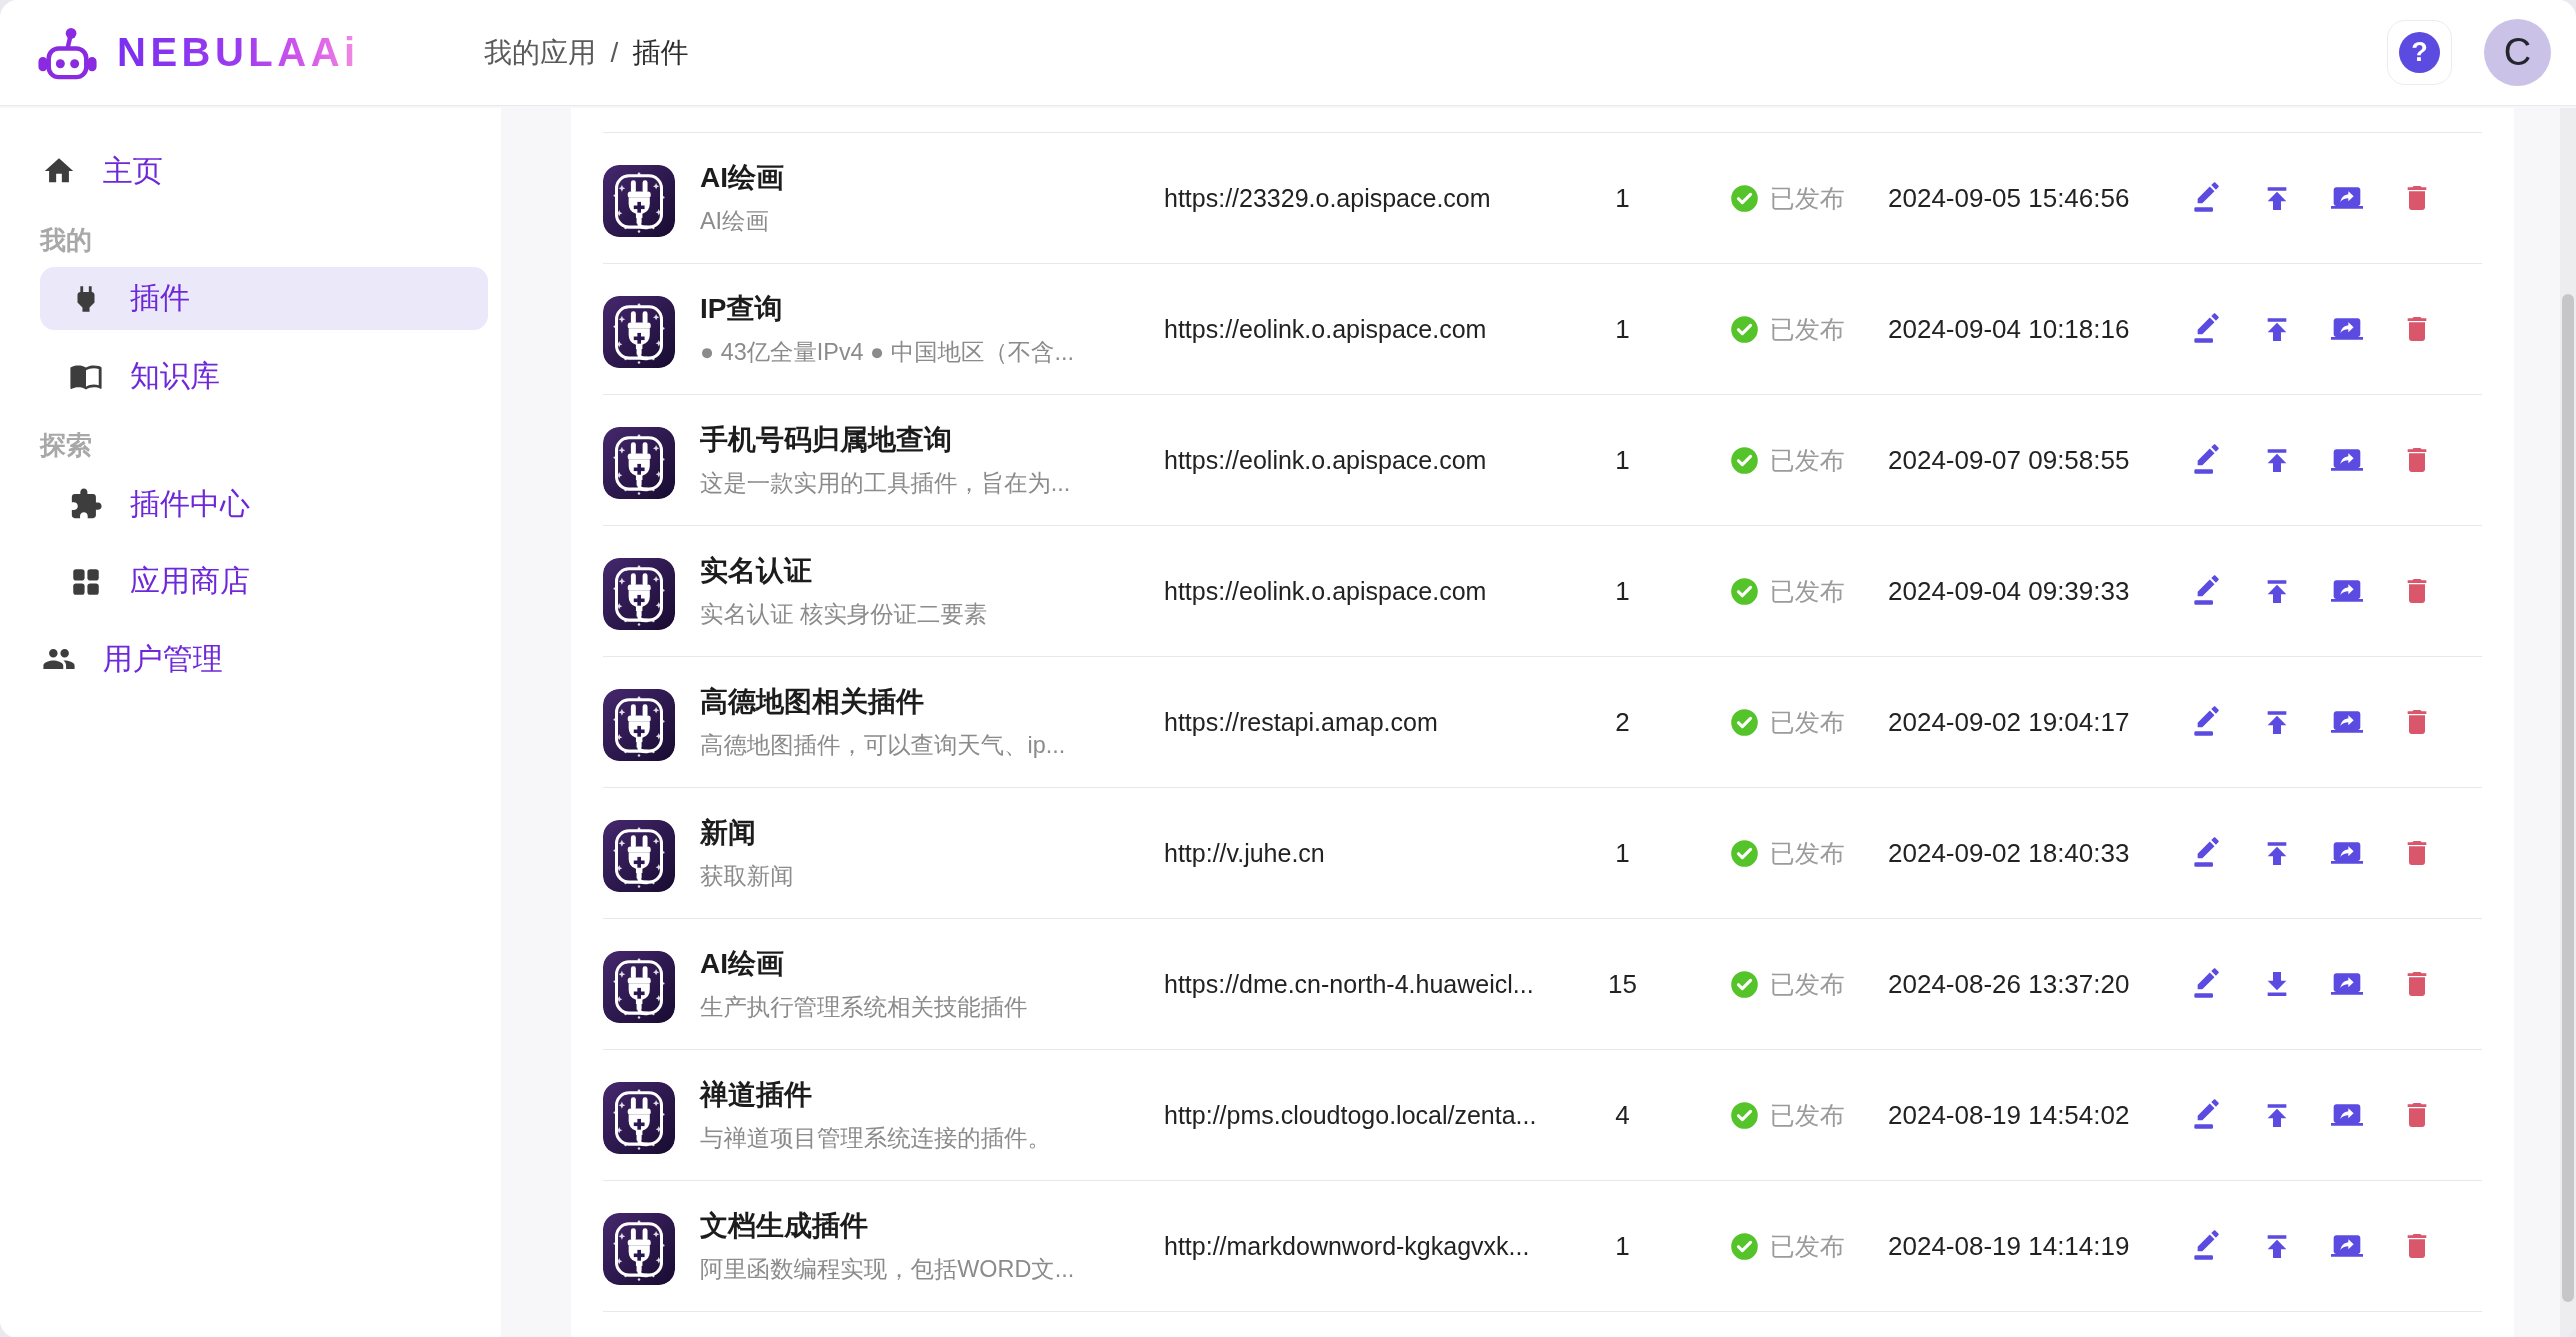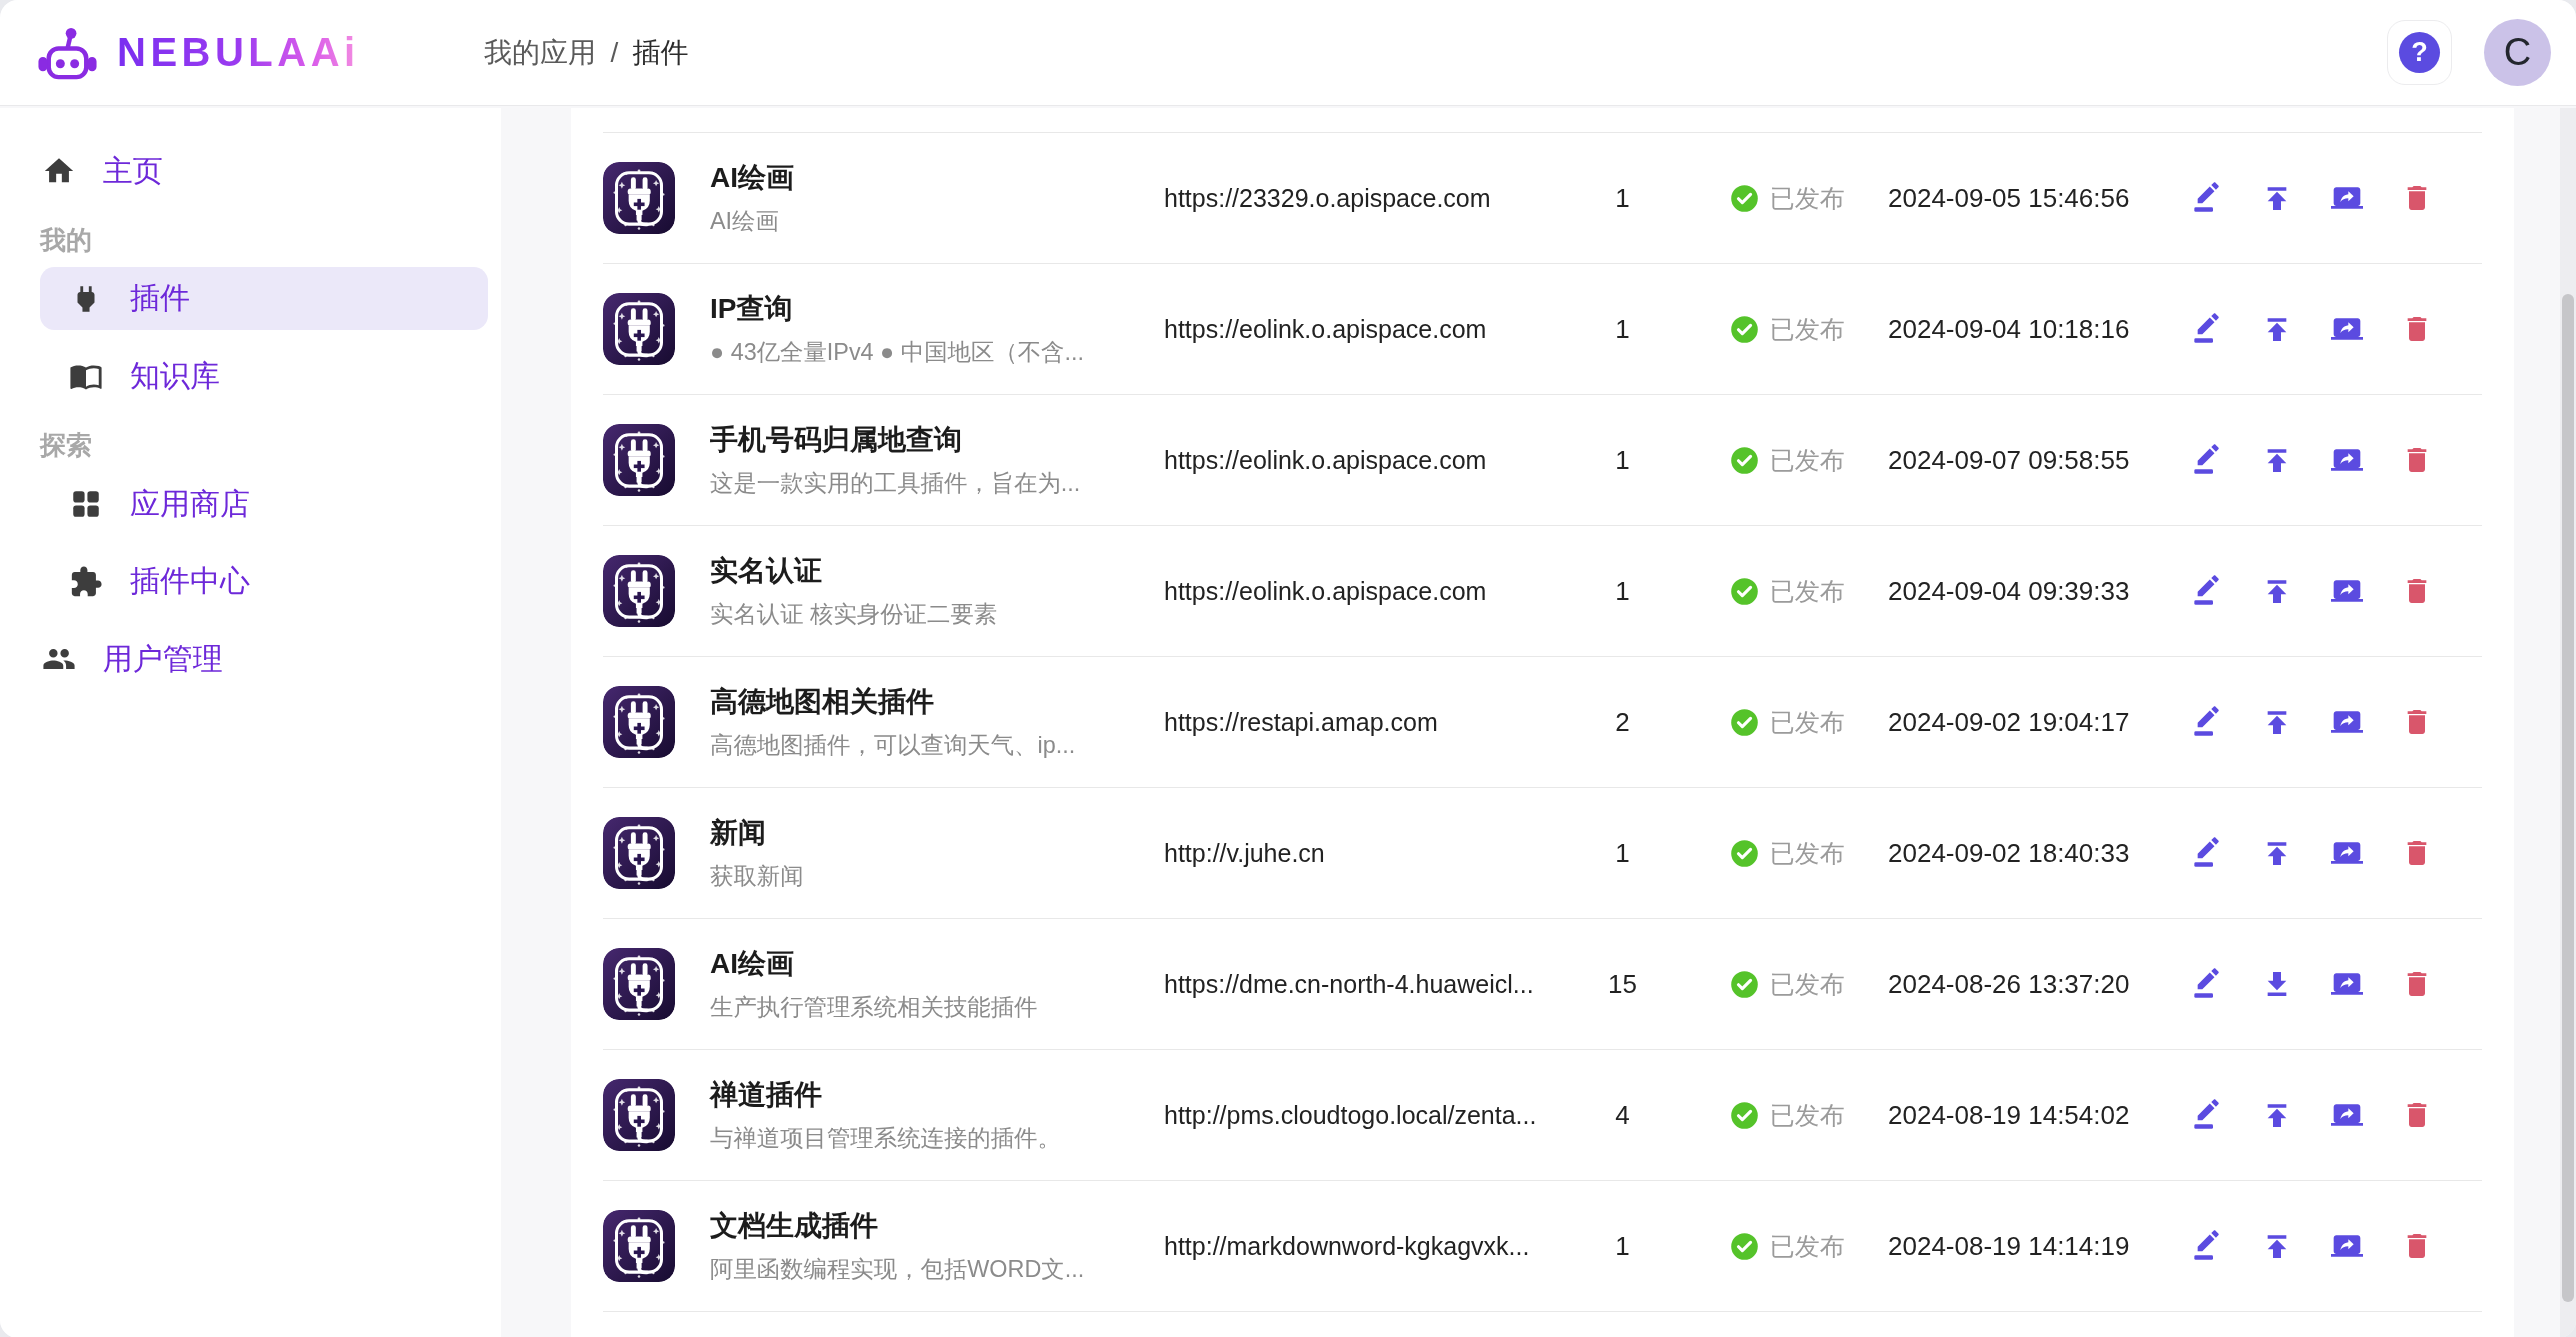--- a/index.html
+++ b/index.html
@@ -24,21 +24,21 @@
   .side-section { height:47px; margin:9px 0 3.6px 0; display:flex; align-items:center; font-size:26px; color:#a8a8a8;font-weight:bold; }
   .side-item { height:63px; margin-bottom:14.4px; display:flex; align-items:center; gap:27px; border-radius:14.4px; font-size:30px; color:#6d28d9; cursor:pointer; padding-left:1.8px; }
   .side-item.nested { padding-left:29px; }
   .side-item.active { background:var(--active-bg,#ebe8f9); }
   .side-item svg { width:34px; height:34px; fill:#3d3d3d; flex:0 0 auto; }
 
   
   .main-card { position:absolute; top:108px; left:571px; width:1943px; bottom:0; background:#fff; padding:0 32px; }
   .row-stub { height:25px; border-bottom:1.8px solid #e8e8e8; }
   .prow { height:131px; display:flex; align-items:center; border-bottom:1.8px solid #e8e8e8; }
-  .col-plugin { flex:0 0 561px; display:flex; align-items:center; gap:35px; overflow:hidden; }
+  .col-plugin { flex:0 0 561px; display:flex; align-items:flex-end; gap:25px; overflow:hidden; }
   .tile { width:72px; height:72px; border-radius:16px; flex:0 0 auto; }
   .pname { font-size:28px; font-weight:600; color:#1c1c1c; white-space:nowrap; }
   .pdesc { font-size:23.4px; color:#8b8b8b; margin-top:7.2px; white-space:nowrap; }
   .col-url { flex:0 0 400px; font-size:25px; color:#222; white-space:nowrap; overflow:hidden; }
   .col-count { flex:0 0 117px; font-size:26px; color:#222; text-align:center; }
   .col-status { flex:0 0 207px; display:flex; align-items:center; gap:10.8px; padding-left:49px; }
   .col-status svg { width:29px; height:29px; }
   .status-label { font-size:25px; color:#9b9b9b; }
   .col-time { flex:0 0 270px; font-size:26px; color:#222; white-space:nowrap; }
   .col-actions { flex:1; display:flex; align-items:center; gap:36px; padding-left:32px; }
@@ -101,32 +101,32 @@
       </div>
       <div class="side-item nested">
         <svg viewBox="0 0 24 24">
           <path d="M21 5c-1.11-.35-2.33-.5-3.5-.5-1.95 0-4.05.4-5.5 1.5-1.45-1.1-3.55-1.5-5.5-1.5S2.45 4.9 1 6v14.65c0 .25.25.5.5.5.1 0 .15-.05.25-.05C3.1 20.45 5.05 20 6.5 20c1.95 0 4.05.4 5.5 1.5 1.35-.85 3.8-1.5 5.5-1.5 1.65 0 3.35.3 4.75 1.05.1.05.15.05.25.05.25 0 .5-.25.5-.5V6c-.6-.45-1.25-.75-2-1zm0 13.5c-1.1-.35-2.3-.5-3.5-.5-1.7 0-4.15.65-5.5 1.5V8c1.35-.85 3.8-1.5 5.5-1.5 1.2 0 2.4.15 3.5.5v11.5z"></path>
         </svg>
         <span>知识库</span>
       </div>
       <div class="side-section">探索</div>
       <div class="side-item nested">
         <svg viewBox="0 0 24 24">
+          <path d="M20.5 11H19V7c0-1.1-.9-2-2-2h-4V3.5C13 2.12 11.88 1 10.5 1S8 2.12 8 3.5V5H4c-1.1 0-1.99.9-1.99 2v3.8H3.5c1.49 0 2.7 1.21 2.7 2.7s-1.21 2.7-2.7 2.7H2V20c0 1.1.9 2 2 2h3.8v-1.5c0-1.49 1.21-2.7 2.7-2.7 1.49 0 2.7 1.21 2.7 2.7V22H17c1.1 0 2-.9 2-2v-4h1.5c1.38 0 2.5-1.12 2.5-2.5S21.88 11 20.5 11z"></path>
+        </svg>
+        <span>插件中心</span>
+      </div>
+      <div class="side-item nested">
+        <svg viewBox="0 0 24 24">
           <rect x="3" y="3" width="8" height="8" rx="2"></rect>
           <rect x="13" y="3" width="8" height="8" rx="2"></rect>
           <rect x="3" y="13" width="8" height="8" rx="2"></rect>
           <rect x="13" y="13" width="8" height="8" rx="2"></rect>
         </svg>
         <span>应用商店</span>
-      </div>
-      <div class="side-item nested">
-        <svg viewBox="0 0 24 24">
-          <path d="M20.5 11H19V7c0-1.1-.9-2-2-2h-4V3.5C13 2.12 11.88 1 10.5 1S8 2.12 8 3.5V5H4c-1.1 0-1.99.9-1.99 2v3.8H3.5c1.49 0 2.7 1.21 2.7 2.7s-1.21 2.7-2.7 2.7H2V20c0 1.1.9 2 2 2h3.8v-1.5c0-1.49 1.21-2.7 2.7-2.7 1.49 0 2.7 1.21 2.7 2.7V22H17c1.1 0 2-.9 2-2v-4h1.5c1.38 0 2.5-1.12 2.5-2.5S21.88 11 20.5 11z"></path>
-        </svg>
-        <span>插件中心</span>
       </div>
       <div class="side-item">
         <svg viewBox="0 0 24 24">
           <path d="M16 11c1.66 0 2.99-1.34 2.99-3S17.66 5 16 5c-1.66 0-3 1.34-3 3s1.34 3 3 3zm-8 0c1.66 0 2.99-1.34 2.99-3S9.66 5 8 5C6.34 5 5 6.34 5 8s1.34 3 3 3zm0 2c-2.33 0-7 1.17-7 3.5V19h14v-2.5c0-2.33-4.67-3.5-7-3.5zm8 0c-.29 0-.62.02-.97.05 1.16.84 1.97 1.97 1.97 3.45V19h6v-2.5c0-2.33-4.67-3.5-7-3.5z"></path>
         </svg>
         <span>用户管理</span>
       </div>
     </aside>
 
   <main class="main-card">

